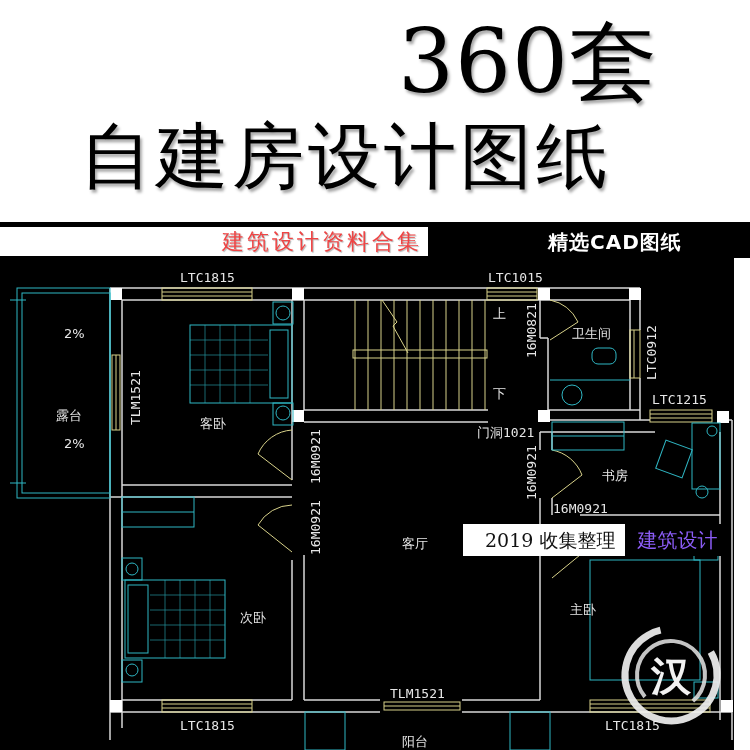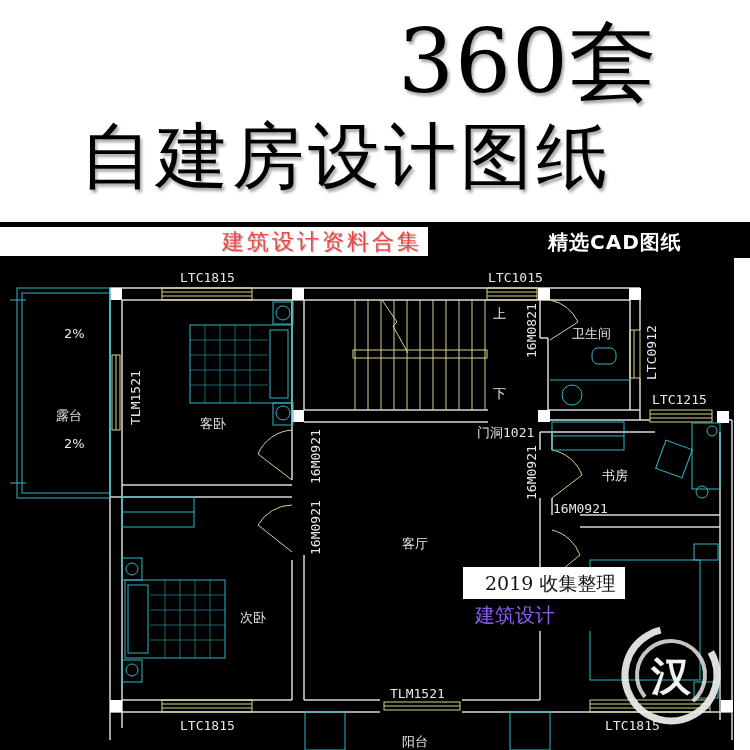--- a/index.html
+++ b/index.html
@@ -8,21 +8,21 @@
   .title-line1 { position:absolute; right:92px; top:12px; font-family:"DejaVu Serif","Liberation Serif",serif; font-size:88px; line-height:100px; color:#000; letter-spacing:1px; text-shadow:2px 3px 3px rgba(0,0,0,0.35); white-space:nowrap; }
   .title-line2 { position:absolute; left:80px; top:112px; font-family:Liberation Mono, monospace; font-size:72px; line-height:100px; color:#000; letter-spacing:4px; text-shadow:2px 3px 3px rgba(0,0,0,0.35); white-space:nowrap; }
   .band { position:absolute; left:0; top:222px; width:750px; height:36px; background:#000; }
   .band-left { position:absolute; left:0; top:227px; width:428px; height:29px; background:#ffffff; }
   .band-left-text { position:absolute; right:6px; top:0; font-family:"DejaVu Sans","Liberation Sans",sans-serif; font-size:22px; line-height:29px; color:#ef4444; letter-spacing:3px; text-shadow:1px 1px 1px rgba(0,0,0,0.3); }
   .band-right-text { position:absolute; left:528px; top:228px; font-family:"DejaVu Sans","Liberation Sans",sans-serif; font-weight:bold; font-size:20px; line-height:28px; color:#fff; letter-spacing:1px;margin-left:20px; }
   .plan { position:absolute; left:0; top:258px; width:734px; height:492px; background:#000; }
   .plan svg { position:absolute; left:0; top:0; }
   .cad-label { font-family:"DejaVu Sans Mono","Liberation Mono",monospace; fill:#e6e6e6; }
   .cad-room { font-family:"DejaVu Sans","Liberation Sans",sans-serif; fill:#e6e6e6; }
-  .badge-wrap { position:absolute; left:463px; top:567px; height:32px; display:flex;flex-direction:column; }
+  .badge-wrap { position:absolute; left:463px; top:524px; height:32px; display:flex; }
   .badge-white { background:#fff; padding:0 10px 0 22px; font-family:"DejaVu Serif","Liberation Serif",serif; font-size:19px; line-height:32px; color:#111; white-space:nowrap; }
   .badge-black { background:#000; padding:0 8px 0 12px; font-family:"DejaVu Sans","Liberation Sans",sans-serif; font-size:20px; line-height:32px; color:#8b5cf6; white-space:nowrap; }
   .seal { position:absolute; left:616px; top:620px; width:110px; height:110px; }
 </style>
 </head>
 <body>
 
 <div class="header">
   <div class="title-line1">360套</div>
   <div class="title-line2">自建房设计图纸</div>

